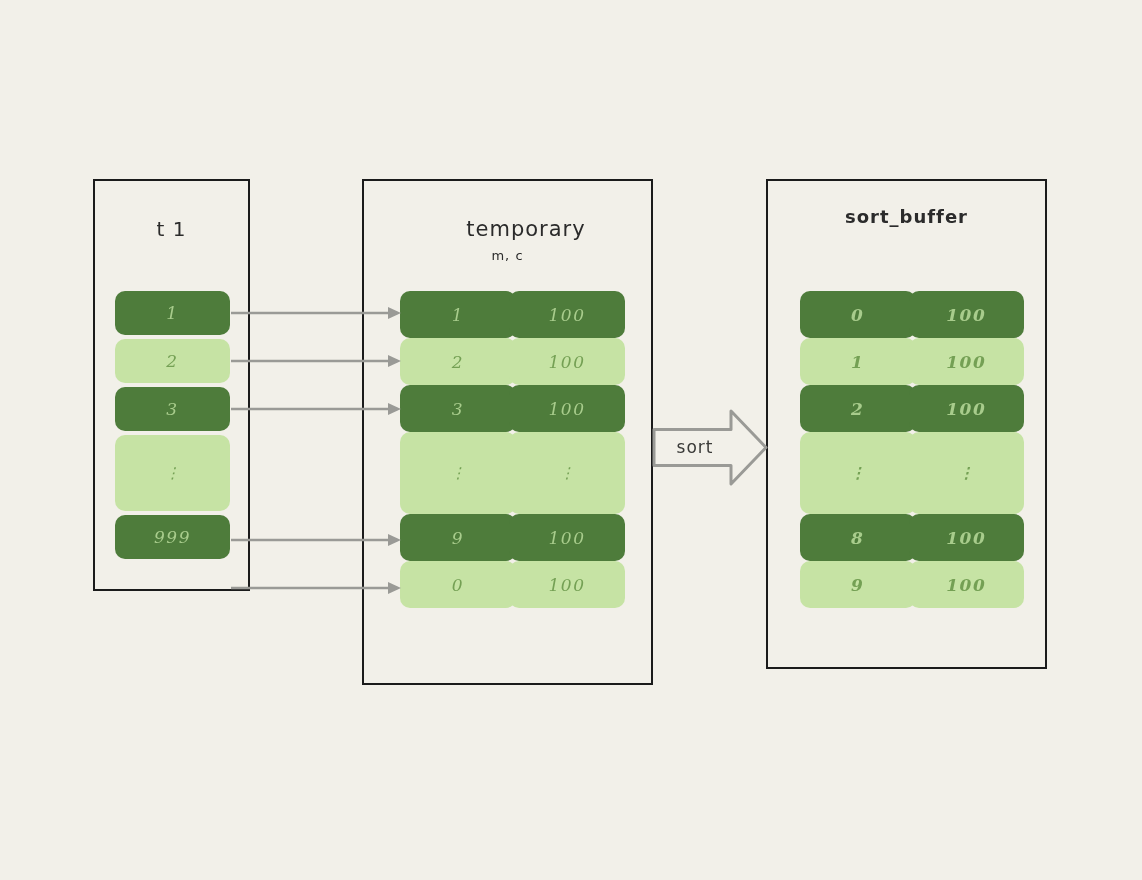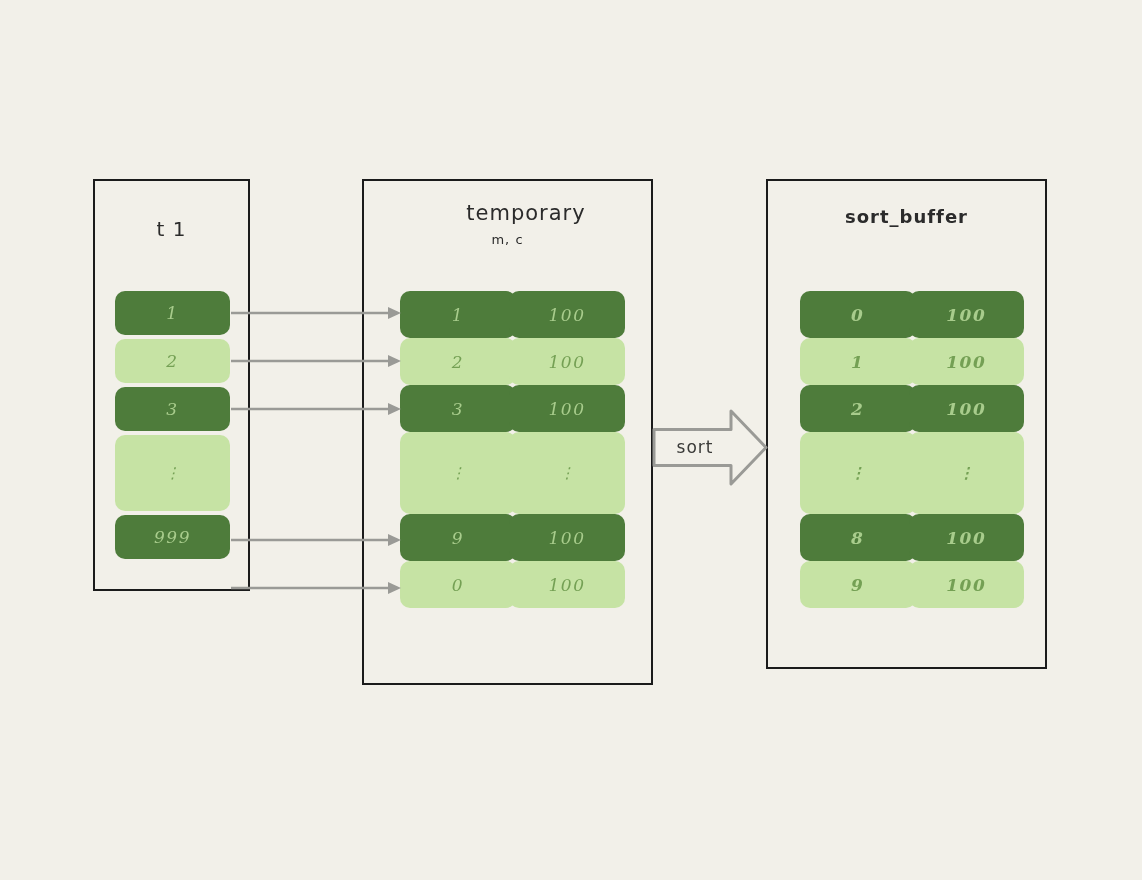--- a/index.html
+++ b/index.html
@@ -20,21 +20,21 @@
   #panel-t1        { left: 93px;  top: 179px; width: 157px; height: 412px; }
   #panel-temporary { left: 362px; top: 179px; width: 291px; height: 506px; }
   #panel-sort      { left: 766px; top: 179px; width: 281px; height: 490px; font-weight: bold; }
 
   .panel-title {
     text-align: center;
     color: var(--title-text, #2b2b2b);
     letter-spacing: 1px;
   }
   #panel-t1 .panel-title        { margin-top: 36px; font-size: 20px; }
-  #panel-temporary .panel-title { margin-top: 20px; font-size: 21px; padding-left: 37px; }
+  #panel-temporary .panel-title { margin-top: 36px; font-size: 21px; padding-left: 37px; }
   #panel-sort .panel-title      { margin-top: 25px; font-size: 18px; }
   .panel-subtitle {
     text-align: center;
     color: var(--title-text, #2b2b2b);
     font-size: 13px;
     margin-top: 7px;
     letter-spacing: 1px;
   }
 
   .rows {

